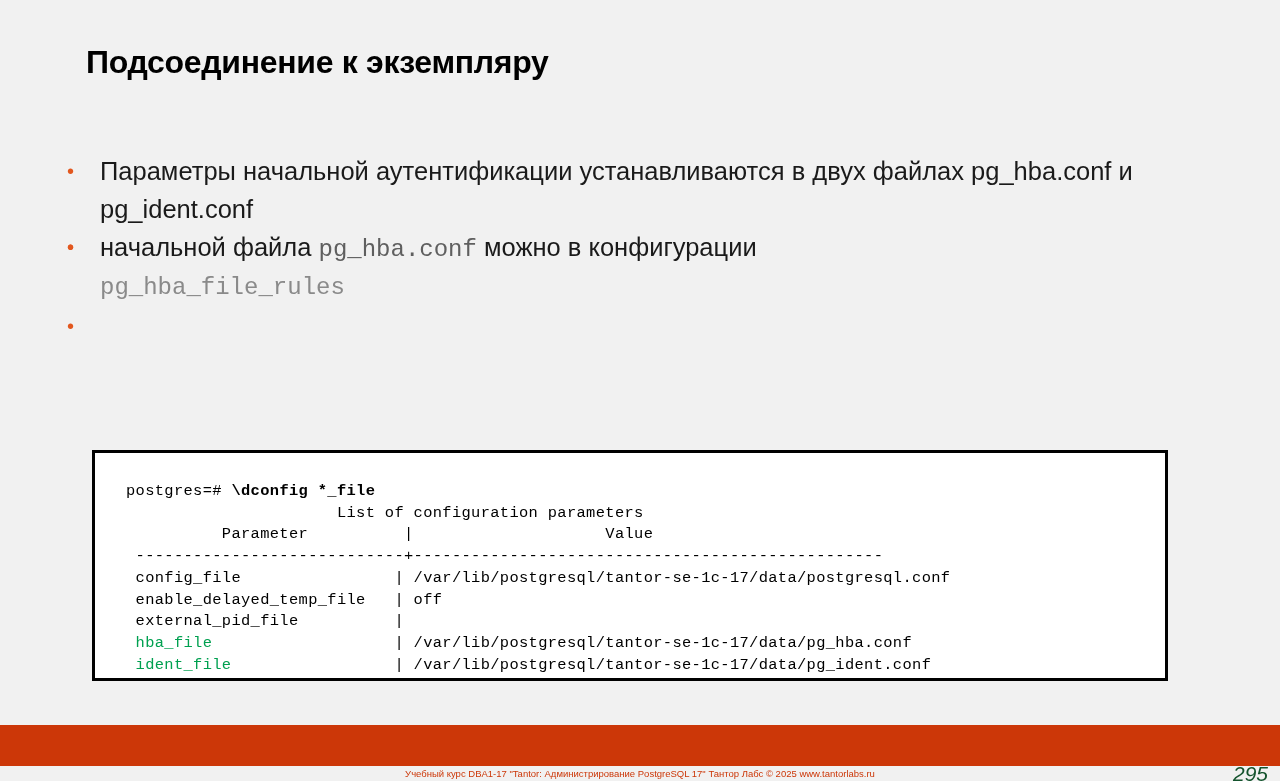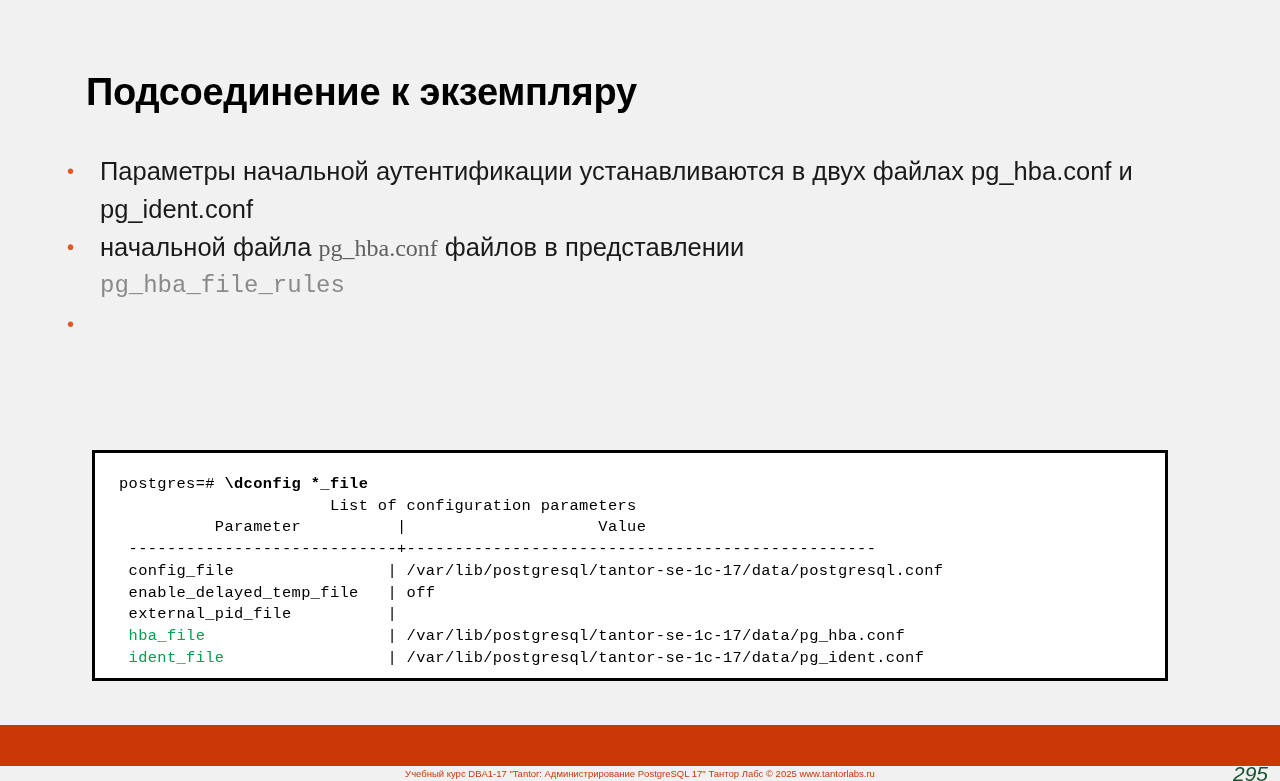--- a/index.html
+++ b/index.html
@@ -14,22 +14,22 @@
     overflow: hidden;
     position: relative;
   }
   .slide {
     position: absolute;
     inset: 0;
   }
   .title {
     position: absolute;
     left: 86px;
-    top: 71px;
-    font-size: 38px;
+    top: 44px;
+    font-size: 32px;
     font-weight: bold;
     color: #000000;
     letter-spacing: -0.3px;
     white-space: nowrap;
   }
   .bullets {
     position: absolute;
     left: 55px;
     top: 152px;
     width: 1180px;
@@ -44,21 +44,21 @@
   }
   .bullet .dot {
     position: absolute;
     left: 12px;
     top: 0;
     color: #e2571e;
     font-size: 20px;
     line-height: 38px;
   }
   .mono-inline {
-    font-family: Liberation Serif, serif;
+    font-family: Liberation Mono, monospace;
     font-size: 24px;
     color: #5f5f5f;
   }
   .mono-block {
     font-family: Liberation Mono, monospace;
     font-size: 24px;
     color: #8a8a8a;
     display: block;
   }
   .terminal {
@@ -66,21 +66,21 @@
     left: 92px;
     top: 450px;
     width: 1076px;
     height: 231px;
     background: #ffffff;
     border: 3px solid #000000;
     box-sizing: border-box;
     overflow: hidden;
   }
   .terminal pre {
-    margin: 7px;
+    margin: 14px;
     padding: 14px 0 0 17px;
     font-family: "Liberation Mono", "DejaVu Sans Mono", monospace;
     font-size: 15.4px;
     line-height: 21.7px;
     color: #000000;
     white-space: pre;
     letter-spacing: 0.35px;
   }
   .cmd {
     font-weight: bold;
@@ -127,21 +127,21 @@
   <div class="bullets">
     <div class="bullet">
       <span class="dot">•</span>
       <span class="bullet-body"><span> Параметры начальной аутентификации устанавливаются в двух файлах pg_hba.conf и pg_ident.conf</span></span>
     </div>
     <div class="bullet">
       <span class="dot">•</span>
     </div>
     <div class="bullet">
       <span class="dot">•</span>
-      <span class="bullet-body"><span>начальной файла </span><span class="mono-inline">pg_hba.conf</span><span> файлов в представлении </span><span class="mono-block">pg_hba_file_rules</span></span>
+      <span class="bullet-body"><span>начальной файла </span><span class="mono-inline">pg_hba.conf</span><span> можно в конфигурации </span><span class="mono-block">pg_hba_file_rules</span></span>
     </div>
     <div class="bullet">
       <span class="dot">•</span>
     </div>
   </div>
 
   <div class="terminal">
     <pre><span>postgres=# </span><span class="cmd">\dconfig *_file</span>
 <span>                      List of configuration parameters</span>
 <span>          Parameter          |                    Value</span>

